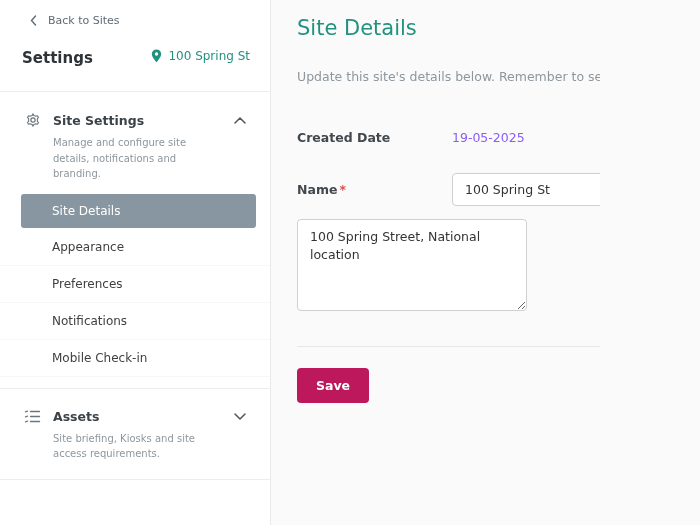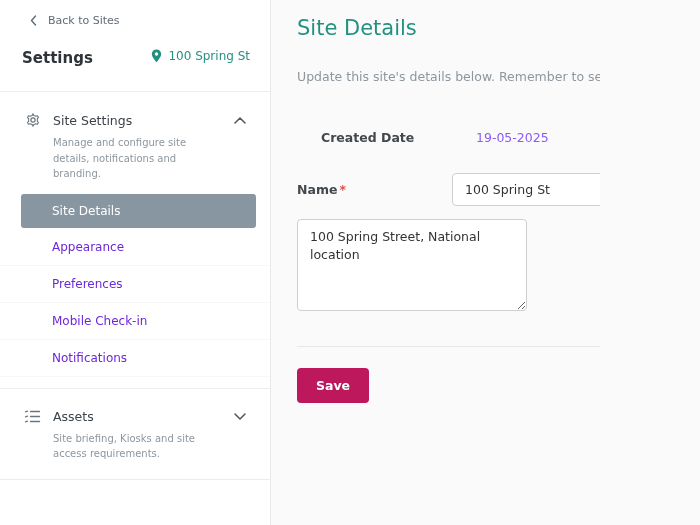--- a/index.html
+++ b/index.html
@@ -32,32 +32,32 @@
     display: flex; align-items: center; gap: 6px;
     font-size: 12px; color: #23917f; cursor: pointer;
   }
   .section { padding-top: 20px; }
   .section-head {
     display: flex; align-items: center;
     padding: 0 24px 0 24px; cursor: pointer;
   }
   .section-icon { width: 17px; display: flex; justify-content: center; }
   .section-label {
-    font-size: 12.5px; font-weight: normal; color: #3b4248;
+    font-size: 12.5px; font-weight: bold; color: #3b4248;
     margin-left: 12px;
   }
   .section-chevron { margin-left: auto; display: flex; }
   .section-desc {
     margin: 7px 58px 0 53px;
     font-size: 10px; line-height: 1.55; color: #8d979e;
   }
   .sub-items { margin-top: 12px; }
   .sub-item {
     height: 37px; display: flex; align-items: center;
-    padding-left: 52px; font-size: 12px; color: #6d28d9;
+    padding-left: 52px; font-size: 12px; color: #404040;
     border-bottom: 1px solid #f7f7f7; cursor: pointer;
   }
   .sub-item.selected {
     margin: 0 14px 1px 21px; padding-left: 31px;
     height: 34px; border-radius: 3px; border-bottom: none;
     background: #8796a0; color: #ffffff;
   }
   .sidebar-divider { border: none; border-top: 1px solid #ededed; margin-top: 11px; }
   .section.tail { padding-bottom: 17px; }
 
@@ -81,21 +81,21 @@
     font-family: inherit; font-size: 12.5px; color: #333;
     background: #fff; border: 1px solid #cfcfcf; border-radius: 4px;
     outline: none;
   }
   .text-area {
     width: 230px; height: 92px; padding: 8px 12px;
     font-family: inherit; font-size: 12.5px; color: #333; line-height: 1.4;
     background: #fff; border: 1px solid #cfcfcf; border-radius: 4px;
     outline: none; resize: both;
   }
-  .form-row.date-row { margin-bottom: 28px; margin-left: 24px; }
+  .form-row.date-row { margin-bottom: 28px; }
   .main-divider { border: none; border-top: 1px solid #e7e7e7; margin: 35px 0 0 0; }
   .save-button {
     margin-top: 21px; padding: 10px 19px;
     font-family: inherit; font-size: 12.5px; font-weight: bold; color: #ffffff;
     background: #be185d; border: none; border-radius: 4px; cursor: pointer;
   }
   svg { display: block; }
 </style>
 </head>
 <body>
@@ -141,22 +141,22 @@
           <svg width="12" height="7" viewBox="0 0 12 7">
               <polyline points="1,6 6,1 11,6" fill="none" stroke="#4c565e" stroke-width="1.5" stroke-linecap="round" stroke-linejoin="round"></polyline>
             </svg>
         </span>
       </div>
       <div class="section-desc">Manage and configure site details, notifications and branding.</div>
       <div class="sub-items">
         <div class="sub-item selected">Site Details</div>
         <div class="sub-item">Appearance</div>
         <div class="sub-item">Preferences</div>
+        <div class="sub-item">Notifications</div>
         <div class="sub-item">Mobile Check-in</div>
-        <div class="sub-item">Notifications</div>
       </div>
       <hr class="sidebar-divider">
     </div>
 
     <div class="section tail">
       <div class="section-head">
         <span class="section-icon">
           <svg width="17" height="15" viewBox="0 0 17 15">
             <g stroke="#6b757d" stroke-width="1.3" stroke-linecap="round">
               <line x1="1.5" y1="2.8" x2="3.5" y2="2.2"></line>

